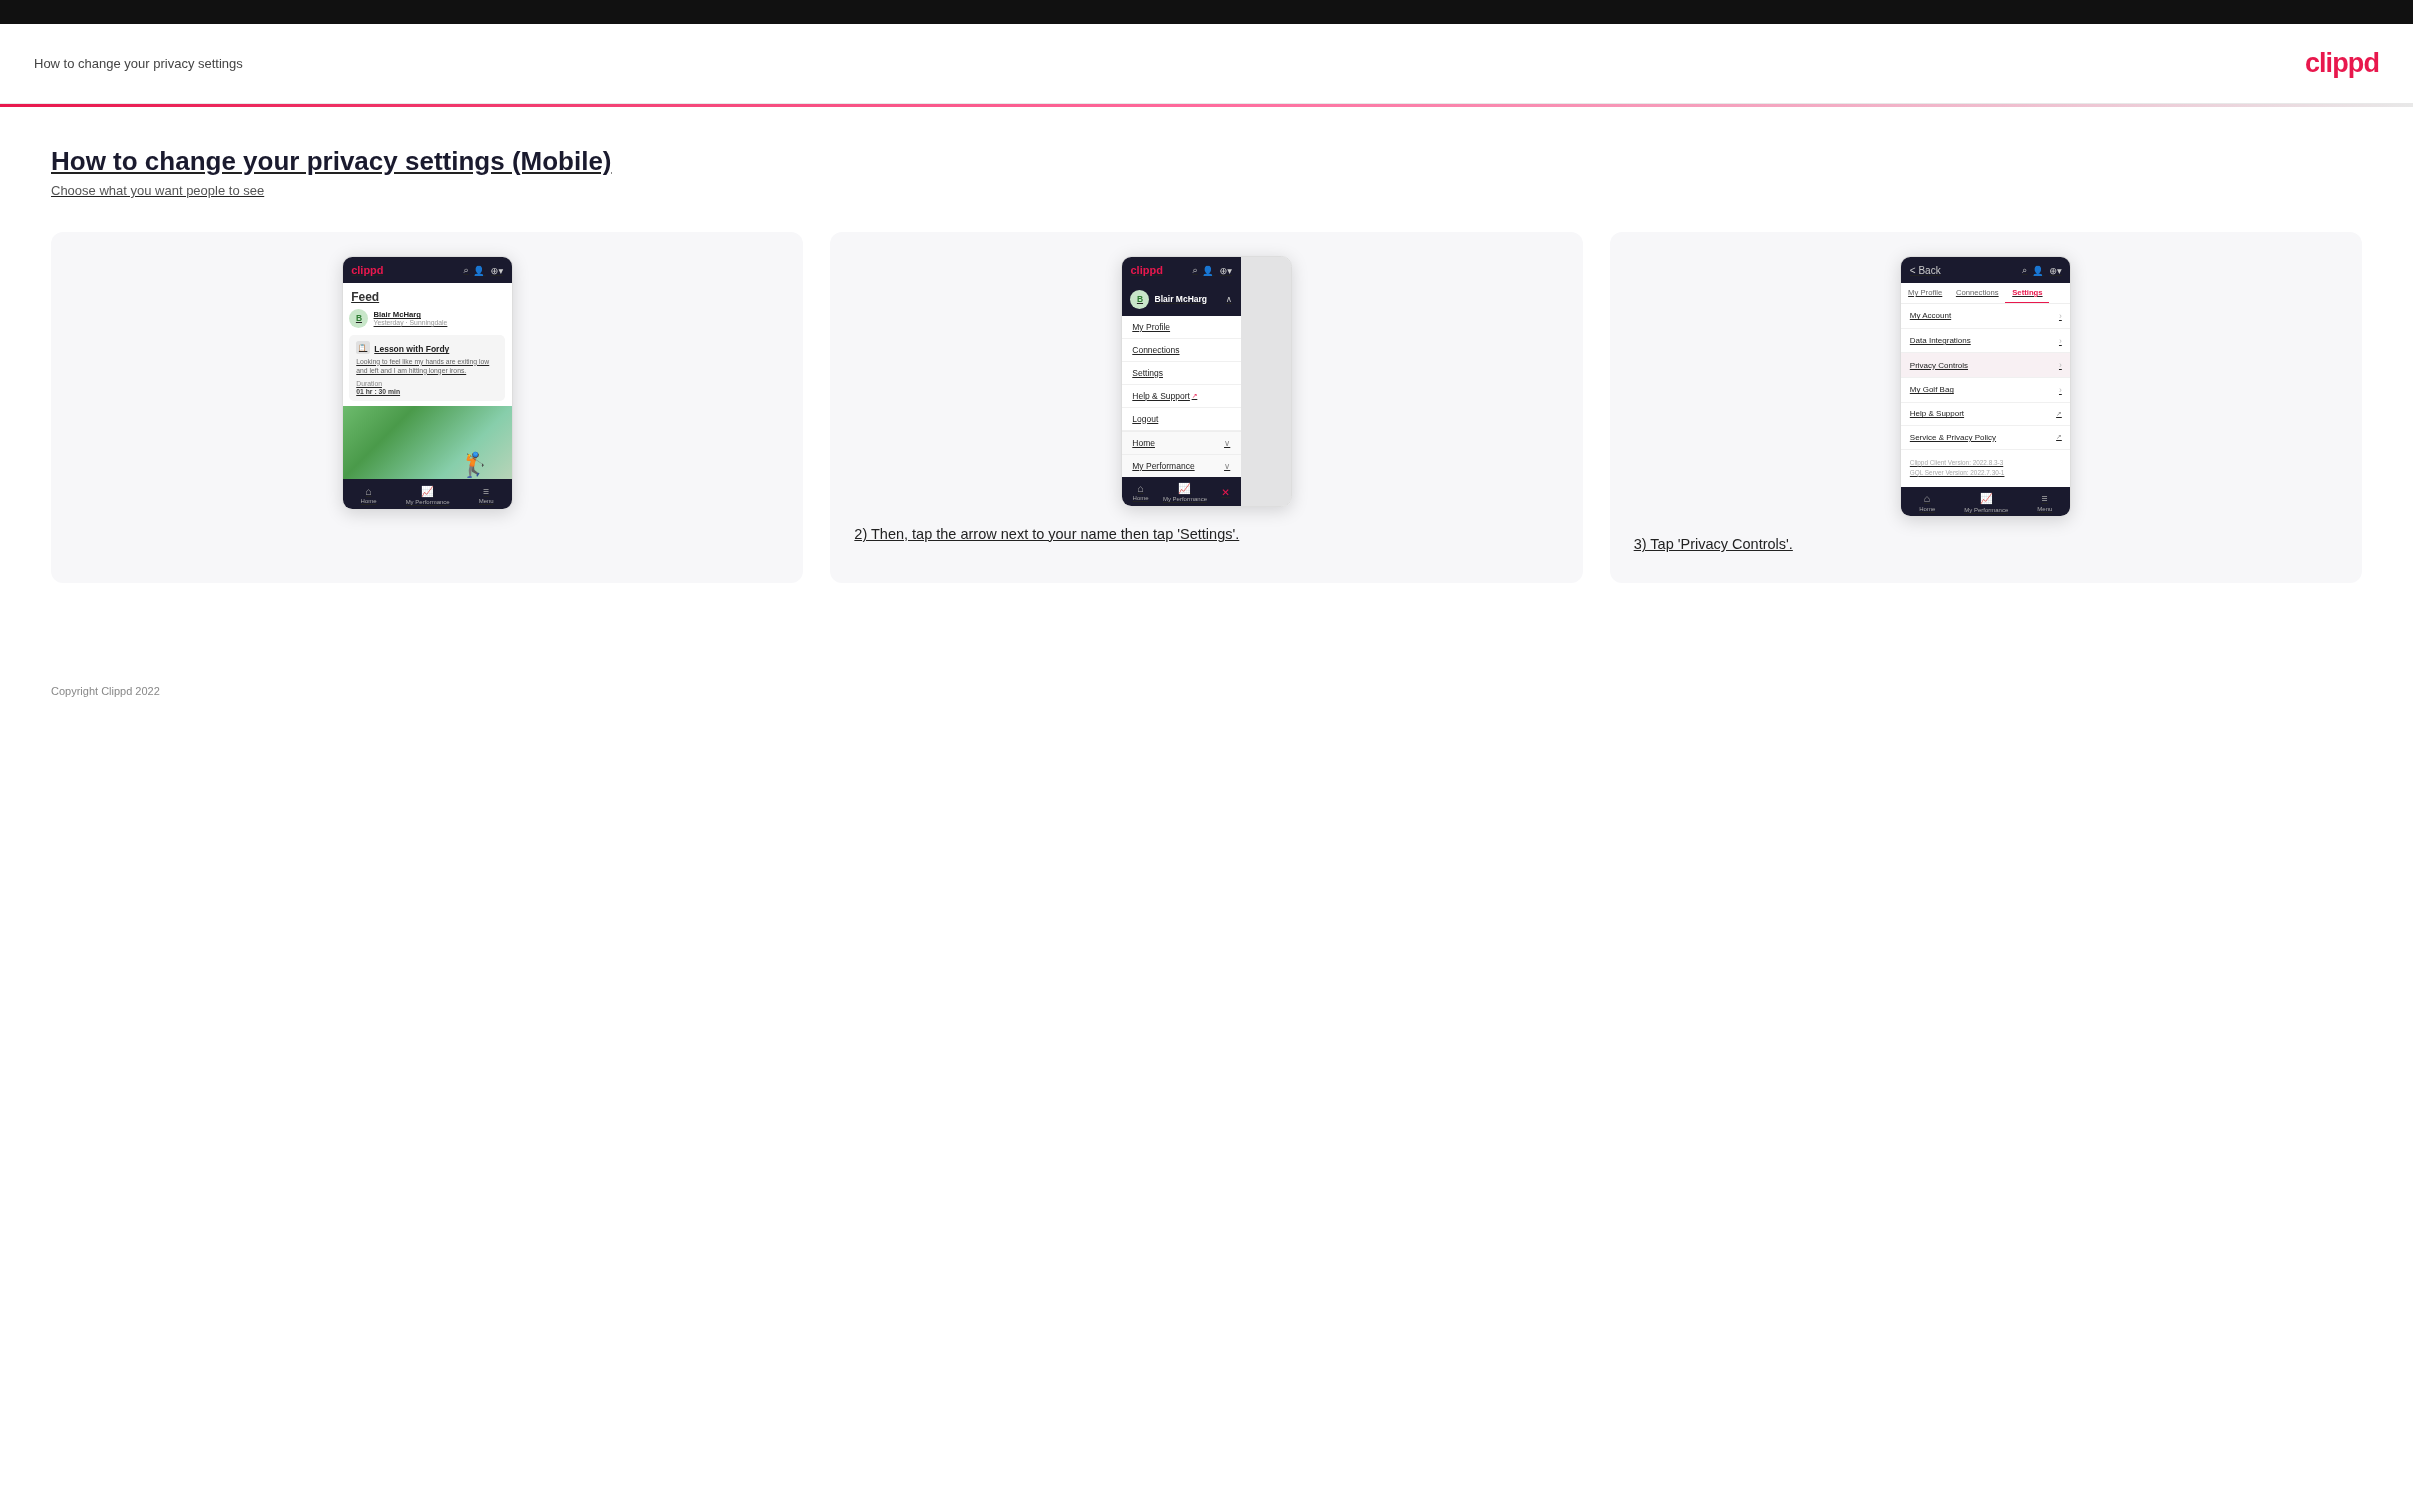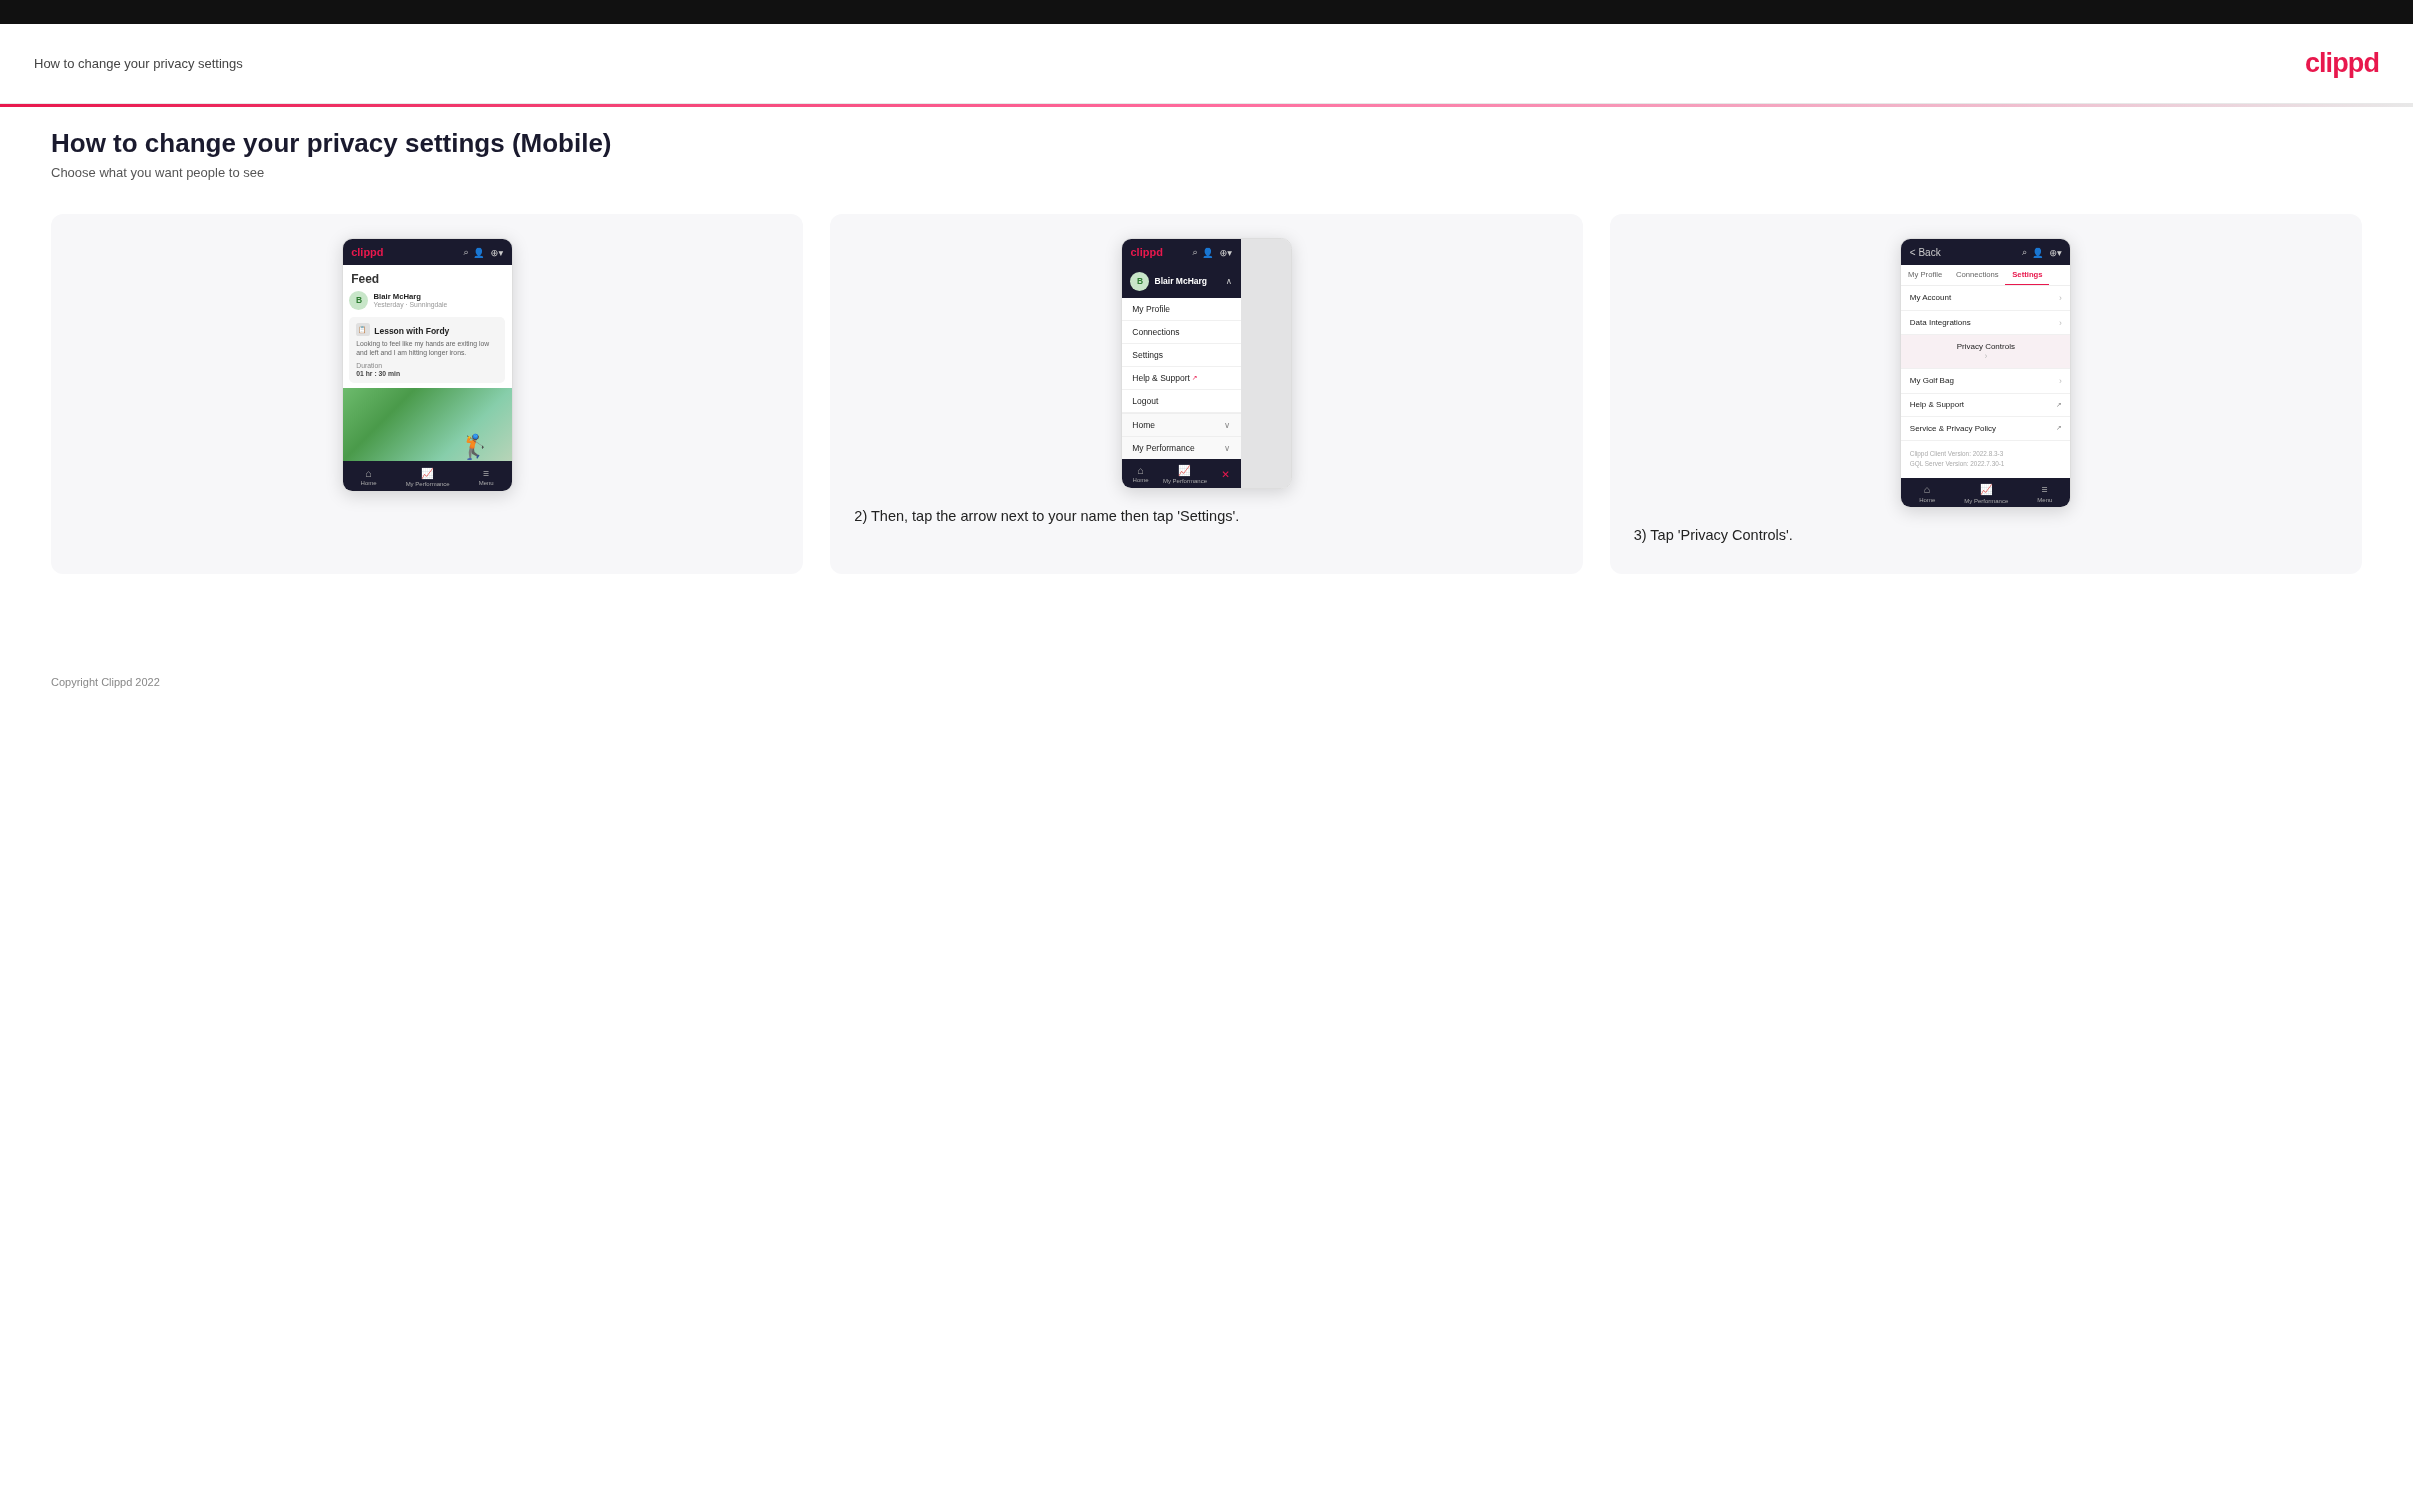--- a/index.html
+++ b/index.html
@@ -38,21 +38,22 @@
 
     
     .header-line {
       height: 2.6px;
       background: linear-gradient(to right, #e8184d, #ff6b9d, #e8e8e8);
       width: 100%;
     }
 
     
     .main {
-      padding: 21px 51px 34px 51px;
+      padding: 39px 51px 34px 51px;
+      text-decoration: underline;
     }
 
     .page-heading {
       font-size: 26px;
       font-weight: 800;
       color: #1a1a2e;
       margin-bottom: 6.8px;
     }
 
     .page-subheading {
@@ -305,21 +306,20 @@
       display: flex;
       align-items: center;
       justify-content: space-between;
       padding: 6.8px 8.5px;
       border-bottom: 0.9px solid #f0f0f0;
       font-size: 8px;
       color: #222;
     }
     .settings-row.highlighted {
       background: #f8f0f3;
-      flex-direction: column;
     }
     .settings-chevron { color: #bbb; font-size: 8.5px; }
     .settings-external { color: #888; font-size: 6.8px; margin-left: 1.7px; }
 
     .settings-version {
       padding: 8.5px 8.5px;
       font-size: 6.4px;
       color: #aaa;
       line-height: 1.6;
     }

